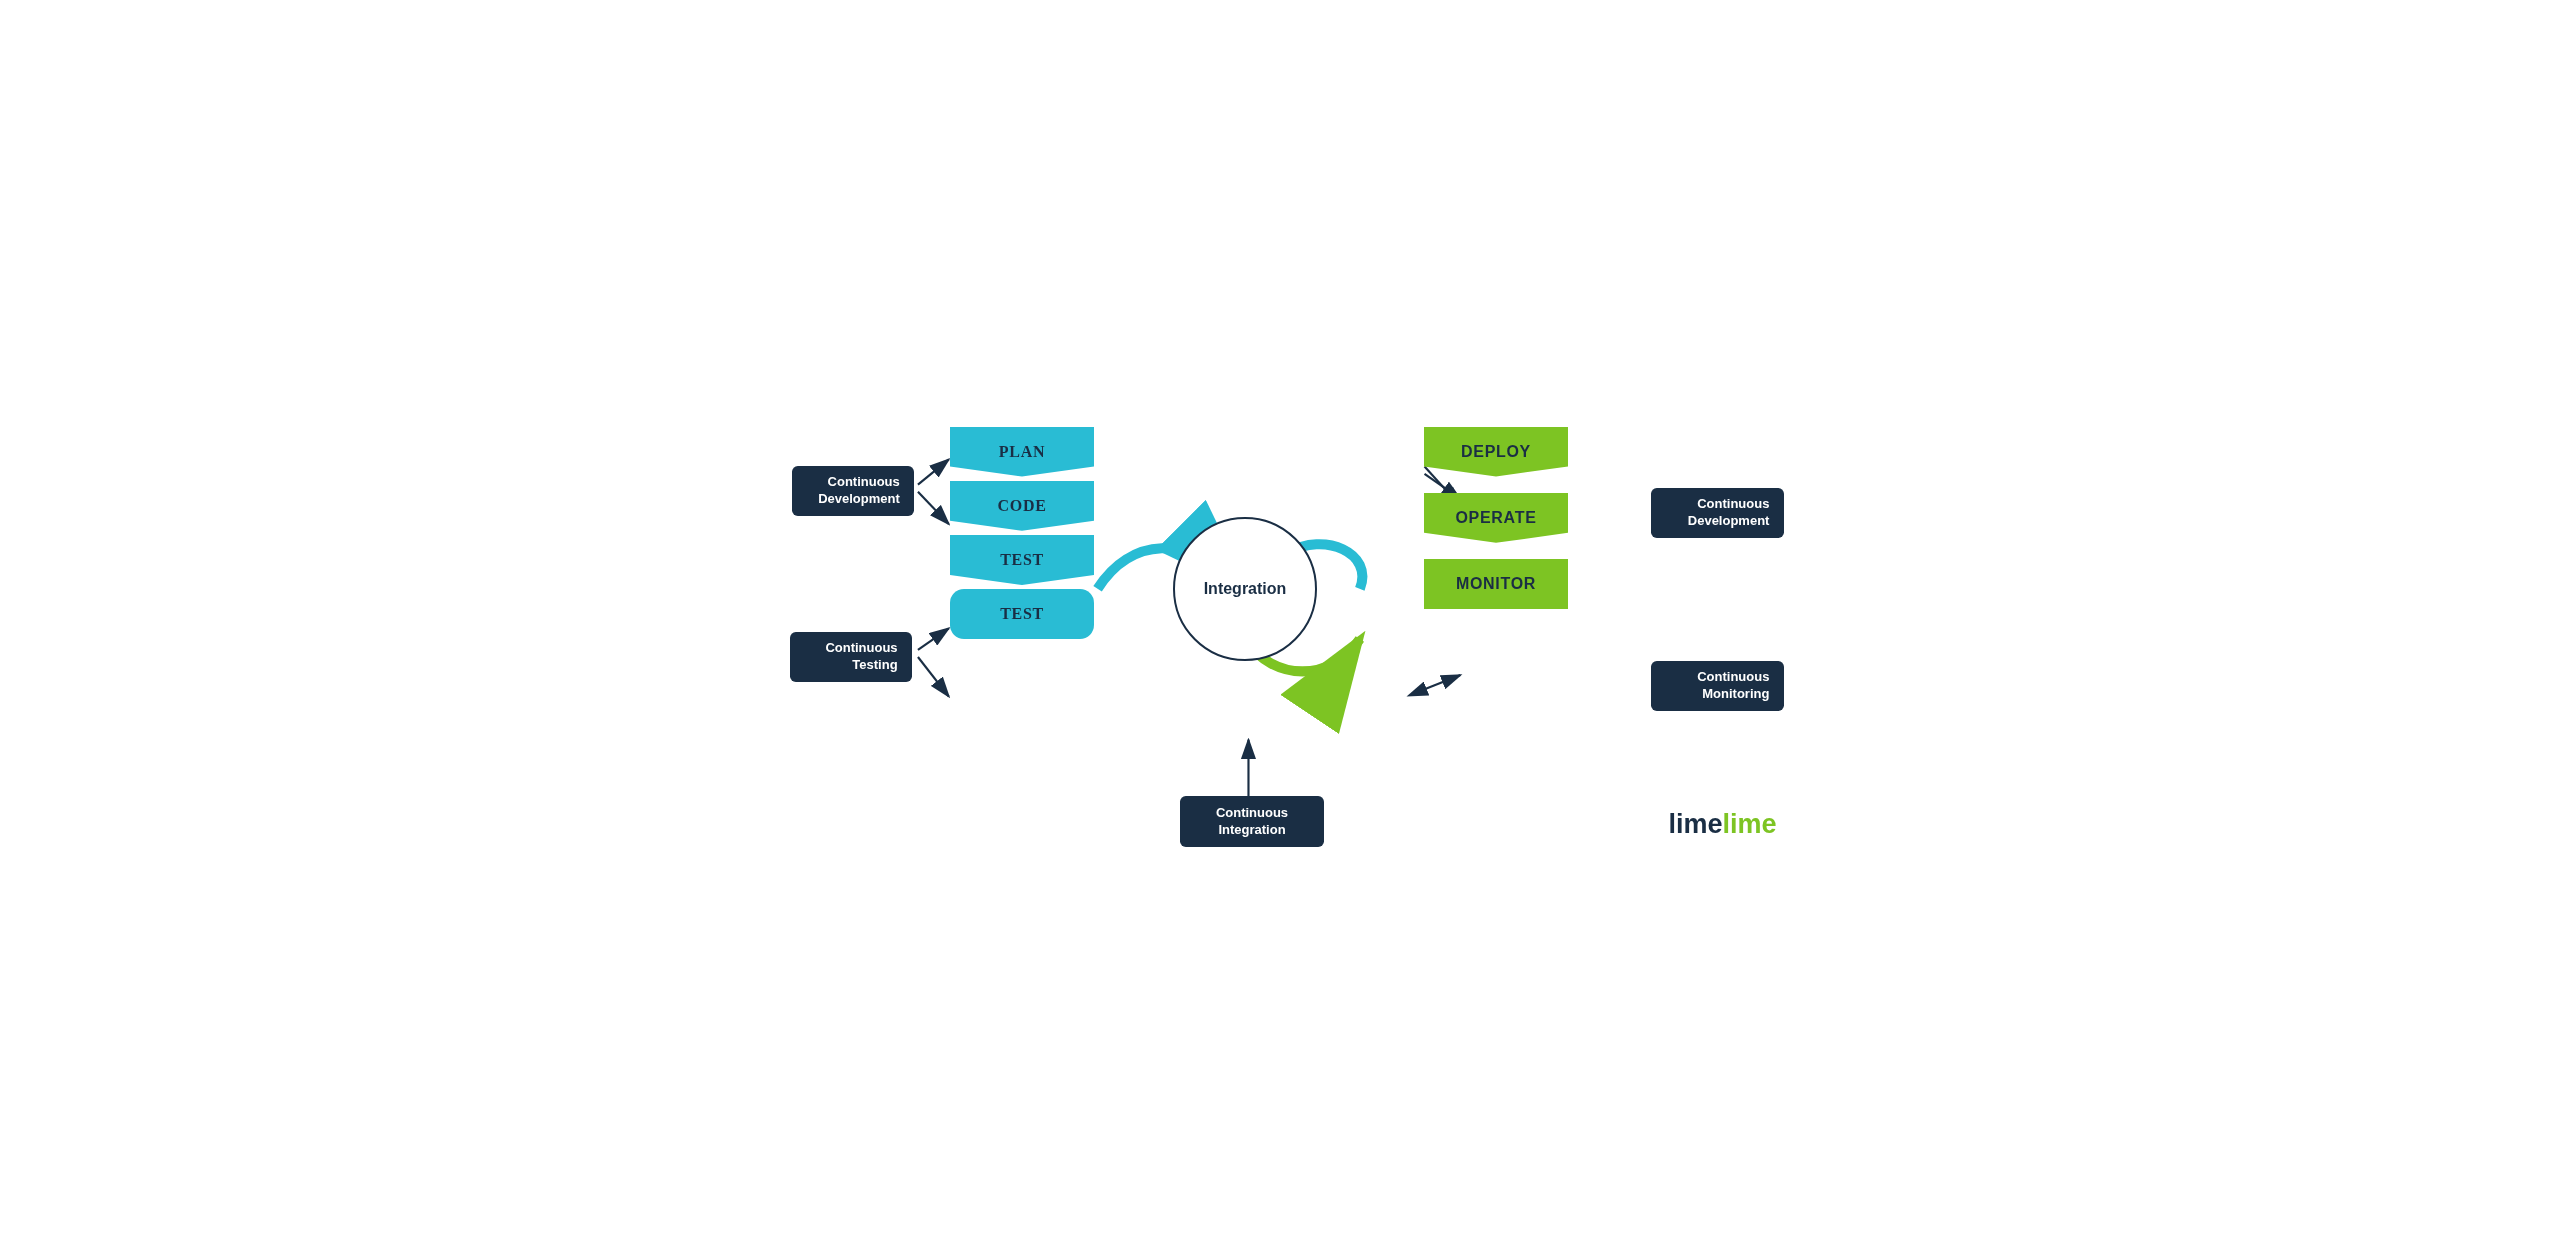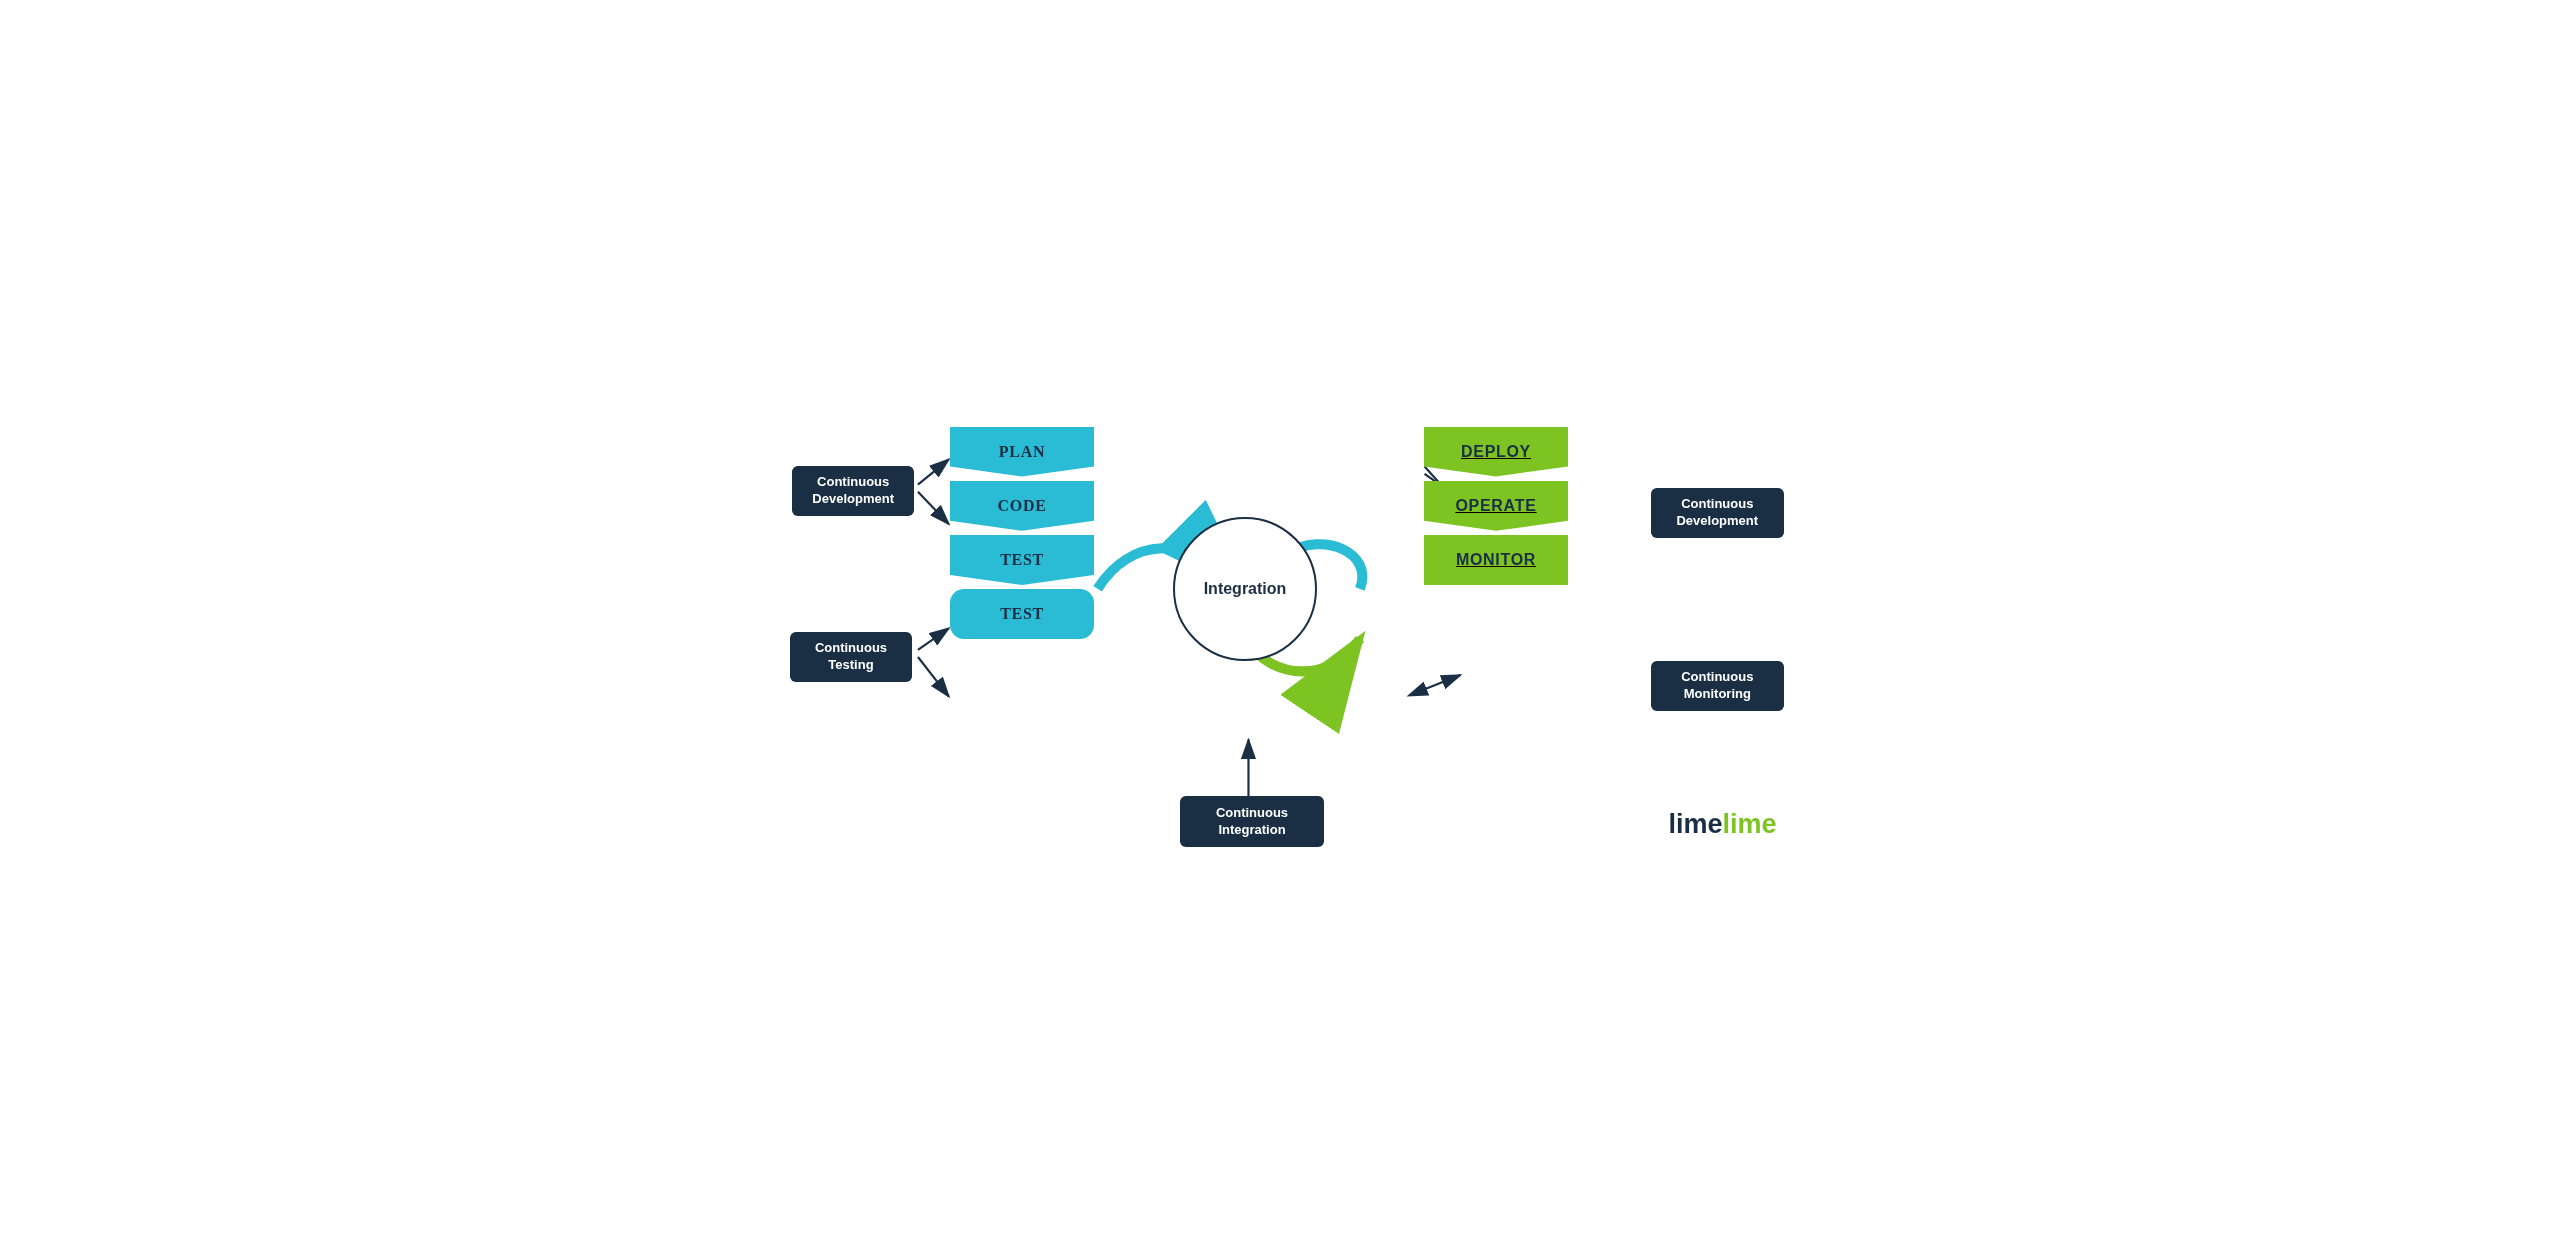--- a/index.html
+++ b/index.html
@@ -22,21 +22,21 @@
 
     
     .label-box {
       position: absolute;
       background: #1a2e44;
       color: #ffffff;
       border-radius: 5.8px;
       padding: 8.6px 14.4px;
       font-size: 13px;
       font-weight: 600;
-      text-align: center;
+      text-align: right;
       line-height: 1.3;
       min-width: 108px;
     }
 
     .label-continuous-dev-left {
       top: 93px;
       left: 7.2px;
       width: 122px;
     }
 
@@ -100,23 +100,22 @@
       z-index: 10;
     }
 
     
     .green-blocks {
       position: absolute;
       right: 223px;
       top: 54px;
       display: flex;
       flex-direction: column;
-      gap: 0;
-      width: 144px;
-      text-decoration: underline;
+      gap: 12px;
+      width: 144px;
     }
 
     .green-block {
       background: #7dc423;
       color: #1a2e44;
       font-size: 16px;
       font-weight: 900;
       text-align: center;
       padding: 16px 7.2px;
       position: relative;

